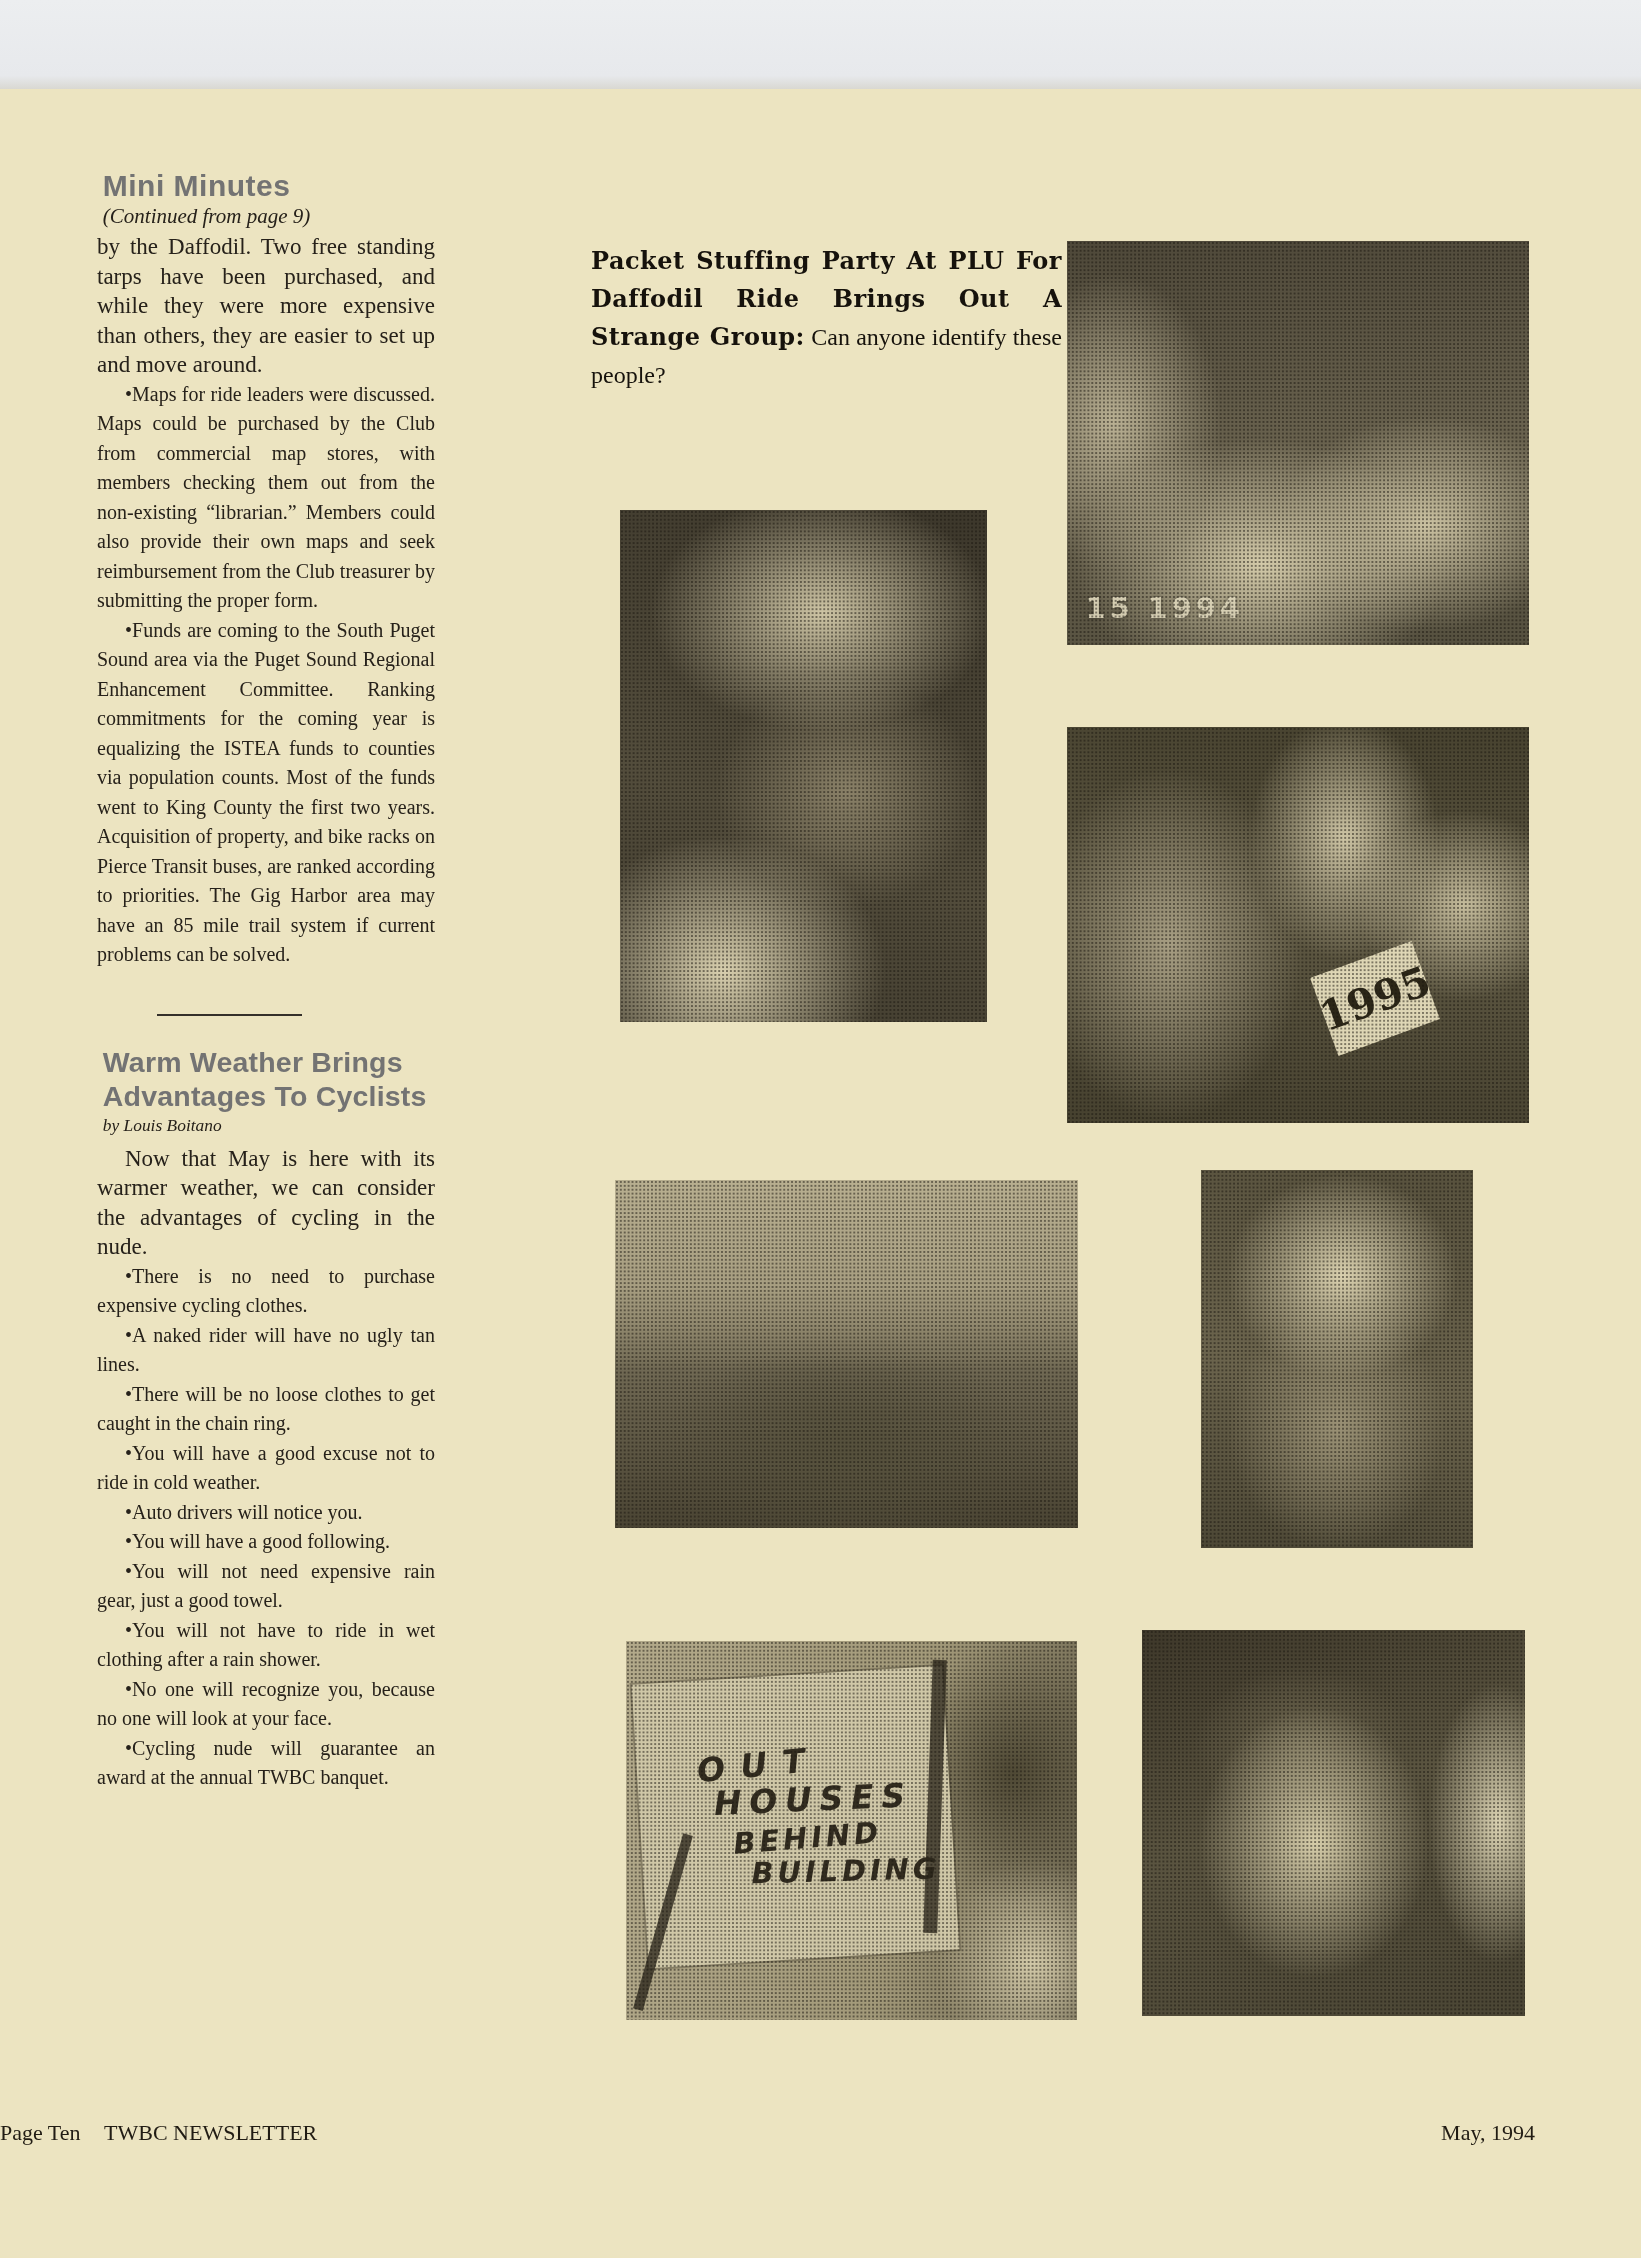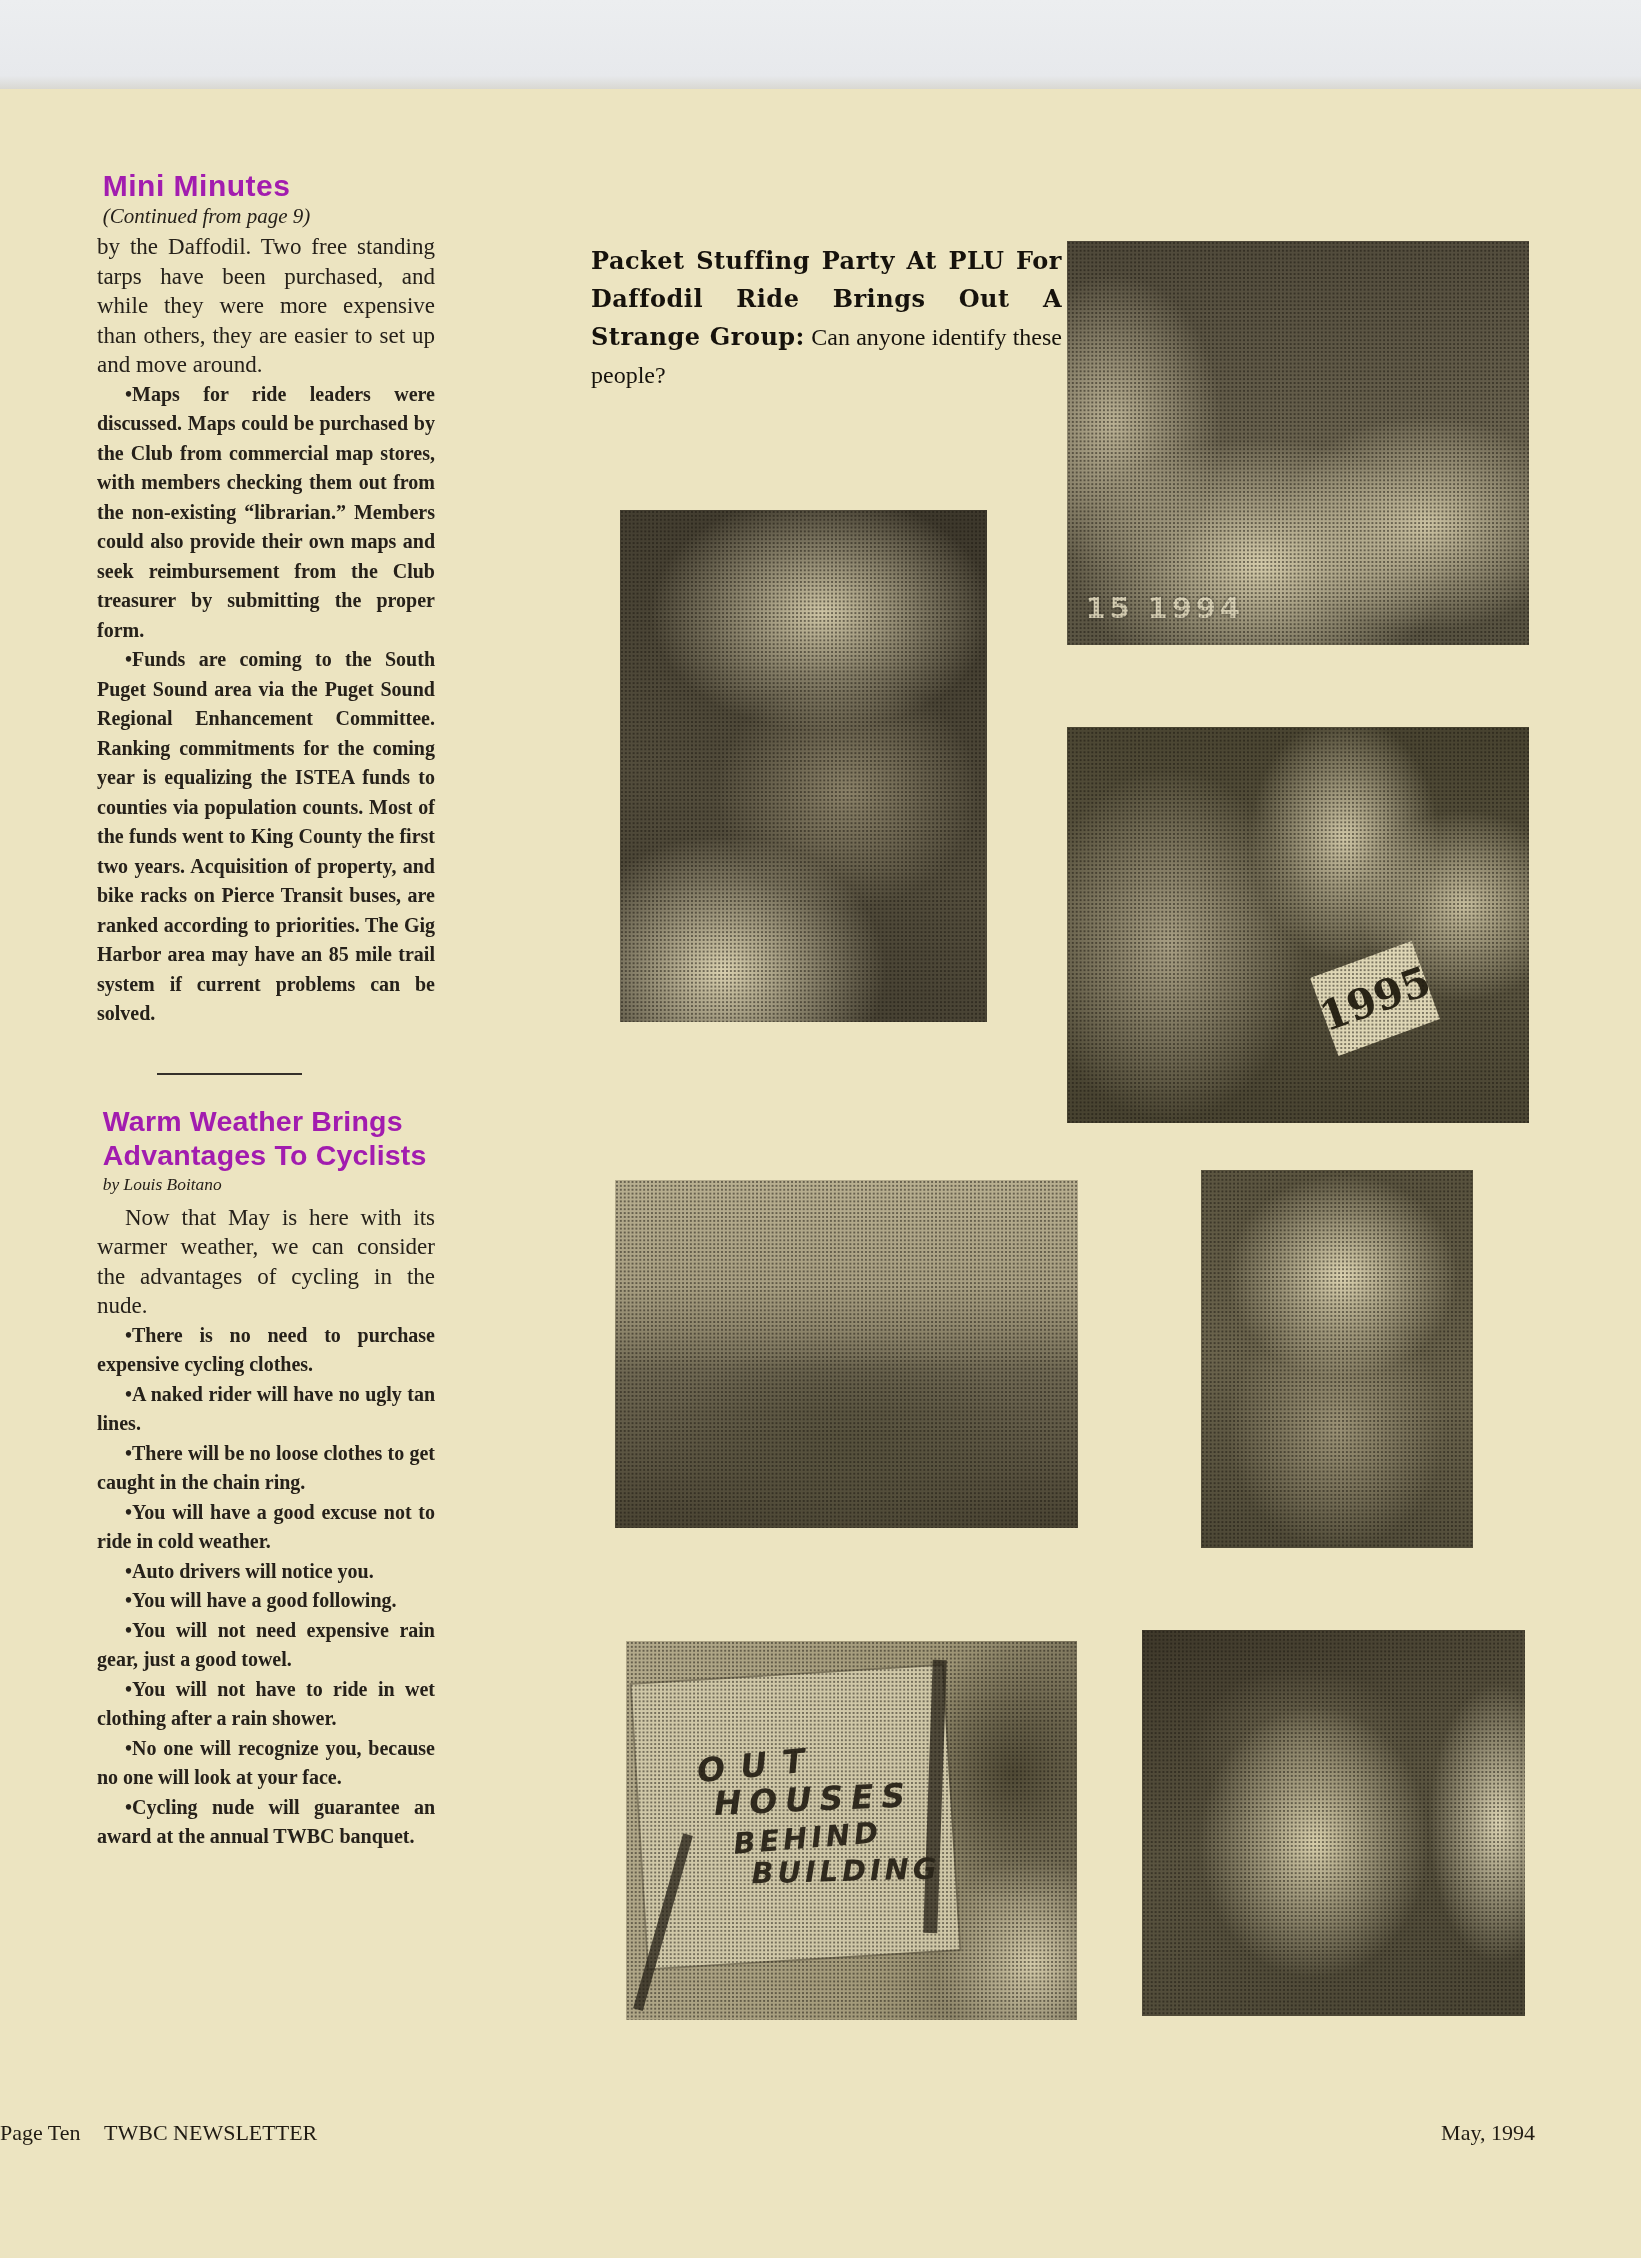--- a/index.html
+++ b/index.html
@@ -8,25 +8,25 @@
     background:#ece4c1;
     font-family:"Liberation Serif",serif;
     color:#26211a;
     overflow:hidden;
   }
   
   .scan-strip{position:absolute;left:0;top:0;width:1641px;height:89px;
     background:linear-gradient(180deg,#eceef0 0%,#e7e9ec 85%,#d9d8d2 100%);}
   
   .col-left{position:absolute;left:97px;top:170px;width:338px;}
-  .h-sans{font-family:"Liberation Sans",sans-serif;font-weight:bold;color:#a21caf;}
+  .h-sans{font-family:"Liberation Sans",sans-serif;font-weight:bold;color:#737373;}
   .title1{font-size:30px;line-height:1.05;margin:0 0 2.9px 5.8px;letter-spacing:0.5px;}
   .cont{font-style:italic;font-size:21px;line-height:1.15;margin:0 0 3.9px 5.8px;color:#26211a;}
   .bodytxt{font-size:23px;line-height:29.5px;text-align:justify;margin:0;}
-  ul.blist{list-style:none;margin:0;padding:0;font-weight:bold;}
+  ul.blist{list-style:none;margin:0;padding:0;}
   ul.blist li{font-size:20px;line-height:29.5px;text-align:justify;text-indent:28px;}
   ul.blist li::before{content:"\2022";}
   .rule{width:145px;border-top:2.9px solid #35302a;margin:44px 0 0 60px;}
   .title2{font-size:28.5px;line-height:1.2;margin:29px 0 1.9px 5.8px;width:372px;letter-spacing:0.2px;}
   .byline{font-style:italic;font-size:17.4px;margin:1.9px 0 7.7px 5.8px;}
   .indent{text-indent:28px;}
   
   .headline{position:absolute;left:591px;top:218px;width:471px;
     font-size:24px;line-height:38px;text-align:justify;color:#16120c;}
   .hb{font-family:"DejaVu Serif",serif;font-weight:bold;letter-spacing:0.5px;}

